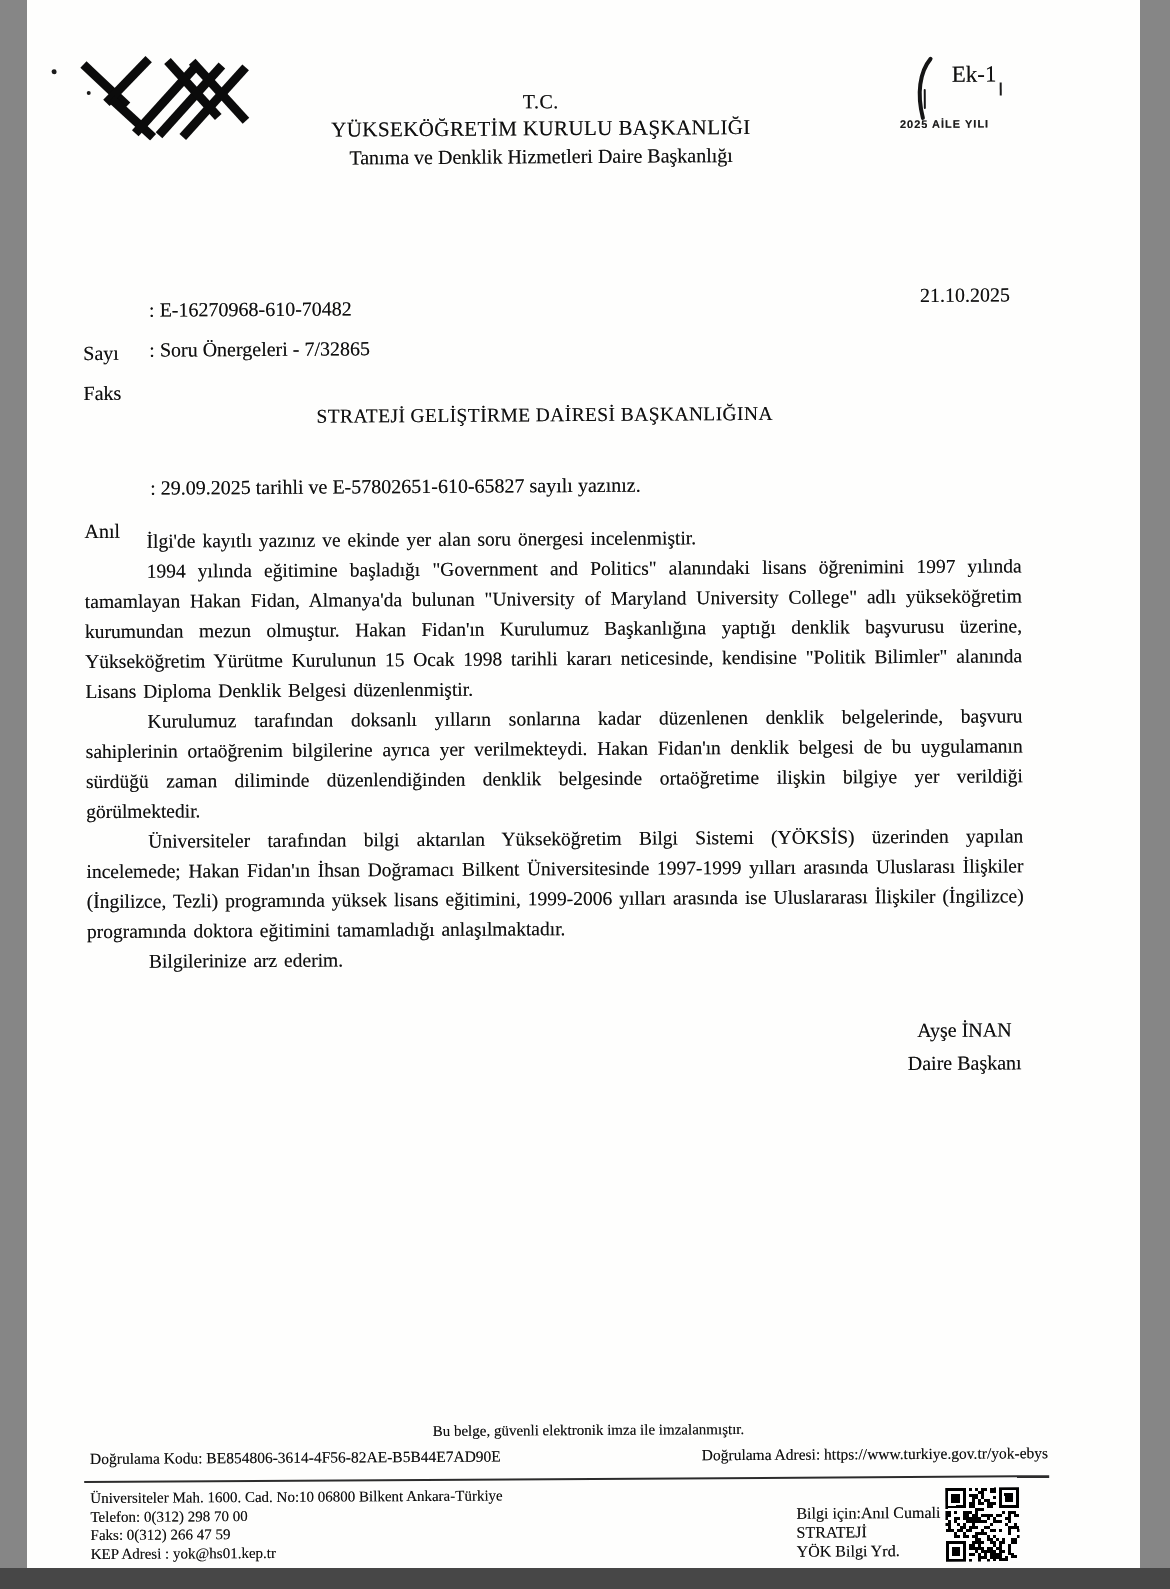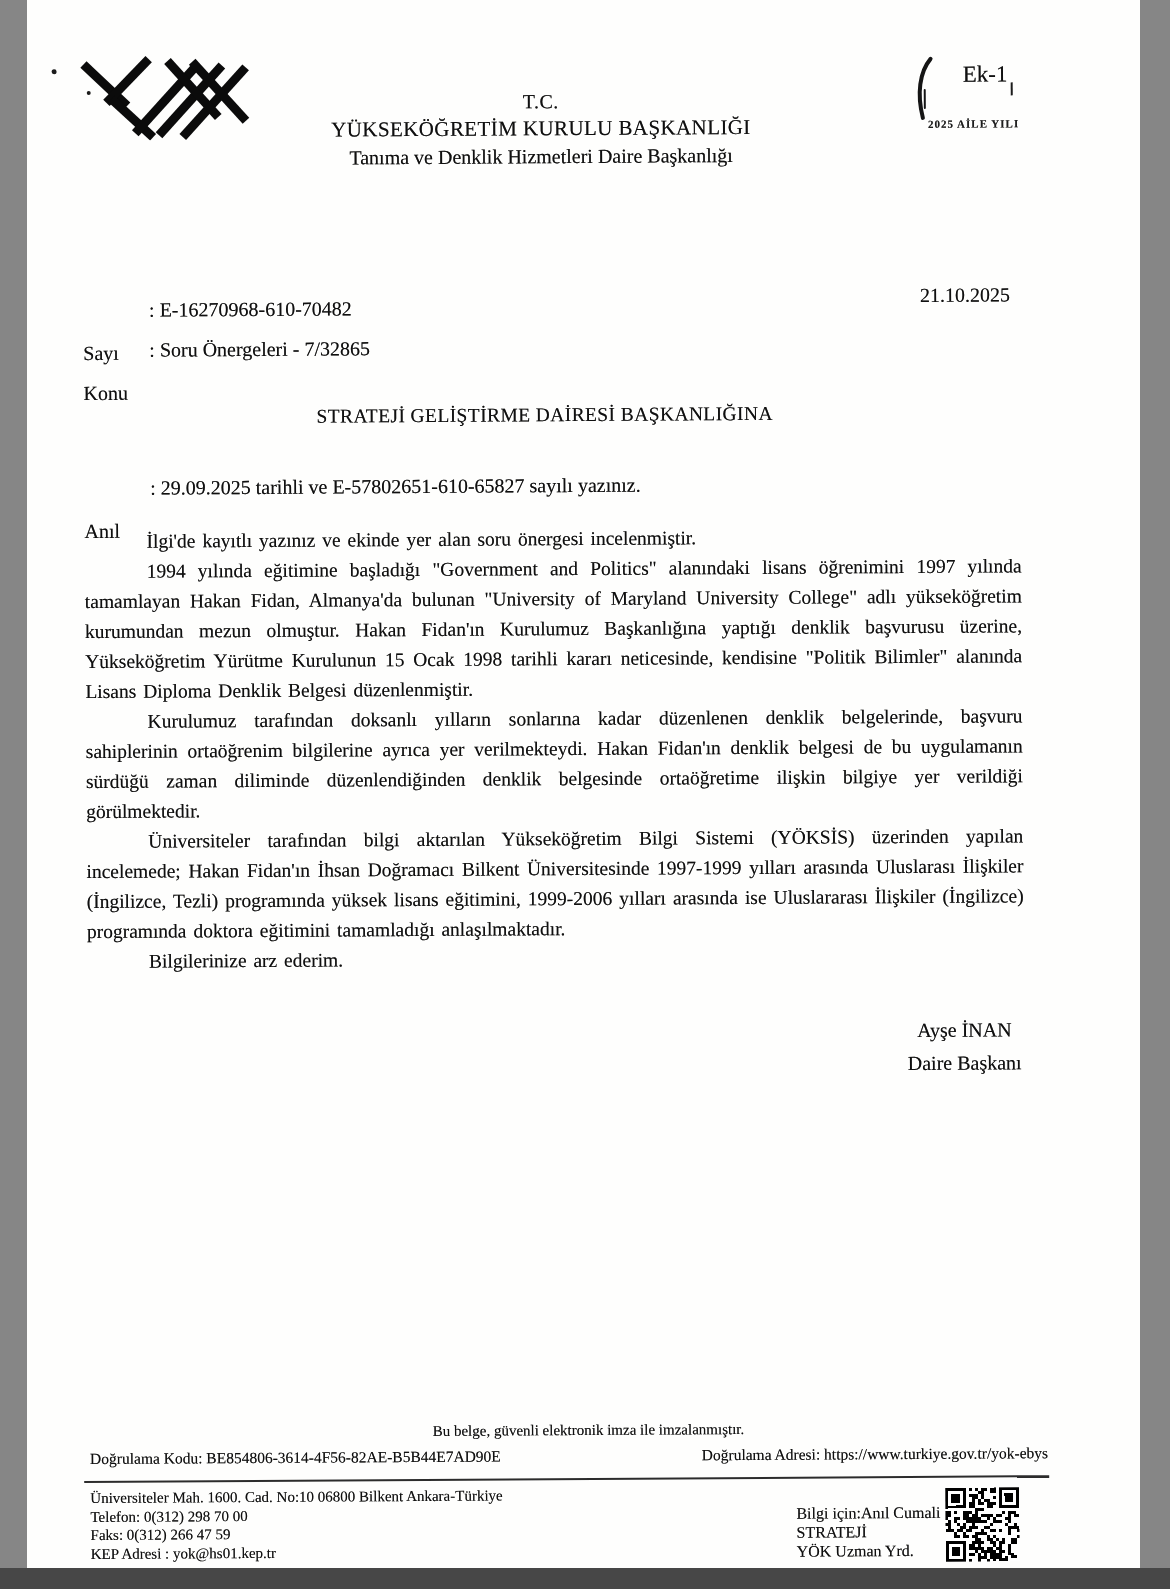--- a/index.html
+++ b/index.html
@@ -32,26 +32,26 @@
 
   .logo { position:absolute; left:50px; top:52px; width:178px; height:86px; }
 
   .letterhead { position:absolute; left:0; top:90px; width:1034px; text-align:center; }
   .letterhead .tc { font-size:20px; letter-spacing:0.5px; }
   .letterhead .org { font-size:21px; letter-spacing:0.4px; margin-top:3px; }
   .letterhead .dept { font-size:20px; margin-top:4px; }
 
   .ek-block { position:absolute; left:888px; top:58px; display:flex; align-items:flex-start; }
   .ek-paren { width:24px; height:70px; }
-  .ek-label { font-size:23px; margin-left:27px; margin-top:6px; position:relative; }
+  .ek-label { font-size:23px; margin-left:16px; margin-top:6px; position:relative; }
   .ek-tick { position:absolute; right:-5px; bottom:-8px; width:2px; height:13px; background:#1c1c1c; }
 
   .year-stamp {
-    position:absolute; left:904px; top:120px; font-size:11px; font-weight:bold;
-    letter-spacing:1px; color:#1d1d1d; font-family:Liberation Serif, serif;
+    position:absolute; left:876px; top:120px; font-size:11px; font-weight:bold;
+    letter-spacing:1px; color:#1d1d1d; font-family:Liberation Sans, sans-serif;
   }
 
   .letter-date { position:absolute; top:286px; right:128px; font-size:20px; }
 
   .meta-row { position:absolute; left:58px; font-size:20px; display:flex; }
   .meta-row .lbl { width:66px;margin-top:43px; }
   .row-sayi { top:296px; }
   .row-konu { top:336px; }
   .row-ilgi { top:474px; }
 
@@ -116,21 +116,21 @@
 
       <div class="year-stamp">2025 AİLE YILI</div>
 
       <div class="letter-date">21.10.2025</div>
 
       <div class="meta-row row-sayi">
         <span class="lbl">Sayı</span>
         <span class="val">: E-16270968-610-70482</span>
       </div>
       <div class="meta-row row-konu">
-        <span class="lbl">Konu</span>
+        <span class="lbl">Faks</span>
         <span class="val">: Soru Önergeleri - 7/32865</span>
       </div>
 
       <div class="recipient">STRATEJİ GELİŞTİRME DAİRESİ BAŞKANLIĞINA</div>
 
       <div class="meta-row row-ilgi">
         <span class="lbl">Anıl</span>
         <span class="val">: 29.09.2025 tarihli ve E-57802651-610-65827 sayılı yazınız.</span>
       </div>
 
@@ -159,21 +159,21 @@
       <div class="addr-block">
         <div>Üniversiteler Mah. 1600. Cad. No:10 06800 Bilkent Ankara-Türkiye</div>
         <div>Telefon: 0(312) 298 70 00</div>
         <div>Faks: 0(312) 266 47 59</div>
         <div>KEP Adresi : yok@hs01.kep.tr</div>
       </div>
 
       <div class="contact-block">
         <div>Bilgi için:Anıl Cumali</div>
         <div>STRATEJİ</div>
-        <div>YÖK Uzman Yrd.</div>
+        <div>YÖK Bilgi Yrd.</div>
       </div>
 
       <svg class="qr" viewBox="0 0 25 25" shape-rendering="crispEdges">
         <rect x="0" y="0" width="25" height="25" fill="#ffffff"></rect>
         <g fill="#000000">
           <rect x="0" y="0" width="7" height="7"></rect>
           <rect x="18" y="0" width="7" height="7"></rect>
           <rect x="0" y="18" width="7" height="7"></rect>
         </g>
         <g fill="#ffffff">

